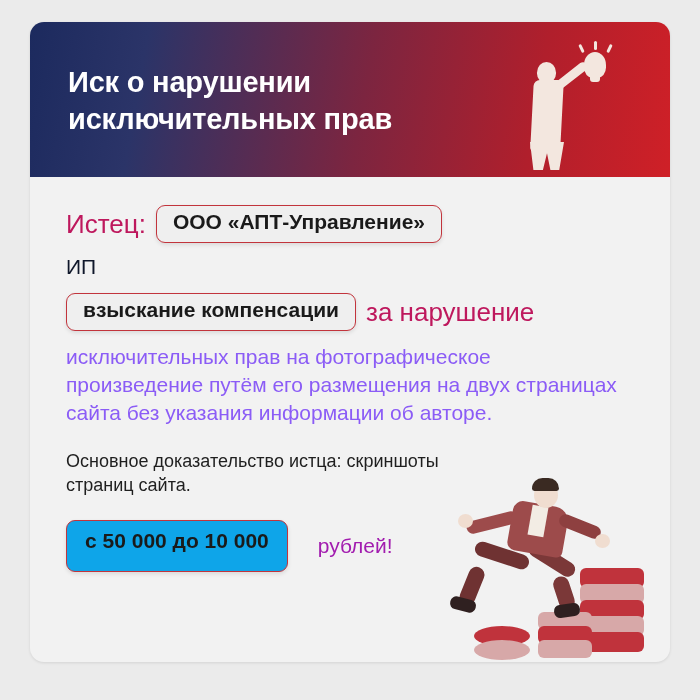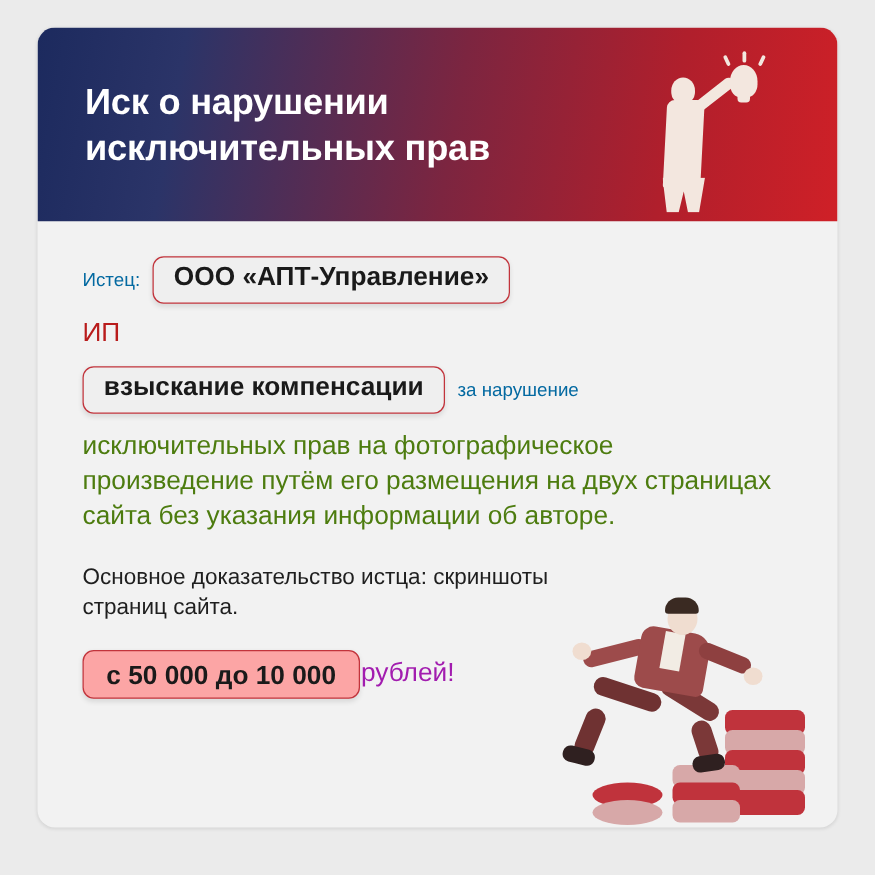--- a/index.html
+++ b/index.html
@@ -118,46 +118,46 @@
     padding: 28px 36px 0 36px;
     color: #1f1f1f;
   }
   .row {
     display: flex;
     align-items: center;
     flex-wrap: wrap;
     margin-bottom: 12px;
   }
   .label {
-    font-size: 15px;
-    color: #0369a1;
+    font-size: 26px;
+    color: #be185d;
     margin-right: 10px;
   }
   .pill {
     display: inline-block;
     background: #efefef;
     border: 1.6px solid #c2343c;
     border-radius: 9px;
     padding: 4px 16px 8px 16px;
     font-size: 21px;
     font-weight: bold;
     color: #1a1a1a;
     box-shadow: 0 2px 4px rgba(0,0,0,0.10);
   }
   .value-plain {
     font-size: 21px;
-    color: #b91c1c;
+    color: #0f172a;
   }
   .row-gap {
     margin-bottom: 14px;
   }
   .paragraph {
     font-size: 21px;
     line-height: 1.34;
-    color: #4d7c0f;
+    color: #8b5cf6;
     margin: 4px 0 22px 0;
     max-width: 560px;
   }
   .paragraph-tight {
     margin-top: 2px;
   }
   .evidence {
     font-size: 18px;
     line-height: 1.34;
     color: #1f1f1f;
@@ -167,29 +167,29 @@
   .result-line {
     font-size: 21px;
     color: #1f1f1f;
     margin-bottom: 14px;
   }
   .final-row {
     display: flex;
     align-items: center;
   }
   .final-pill {
-    background: #fca5a5;
+    background: #0ea5e9;
     border: 1.6px solid #c2343c;
     border-radius: 9px;
-    padding: 8px 18px 5px 18px;
+    padding: 8px 18px 18px 18px;
     font-size: 21px;
     font-weight: bold;
     color: #1a1a1a;
     box-shadow: 0 2px 4px rgba(0,0,0,0.10);
-    margin-right: 1px;
+    margin-right: 30px;
   }
   .final-suffix {
     font-size: 21px;
     color: #a21caf;
   }
   
   .runner {
     position: absolute;
     right: 10px;
     bottom: 0;

